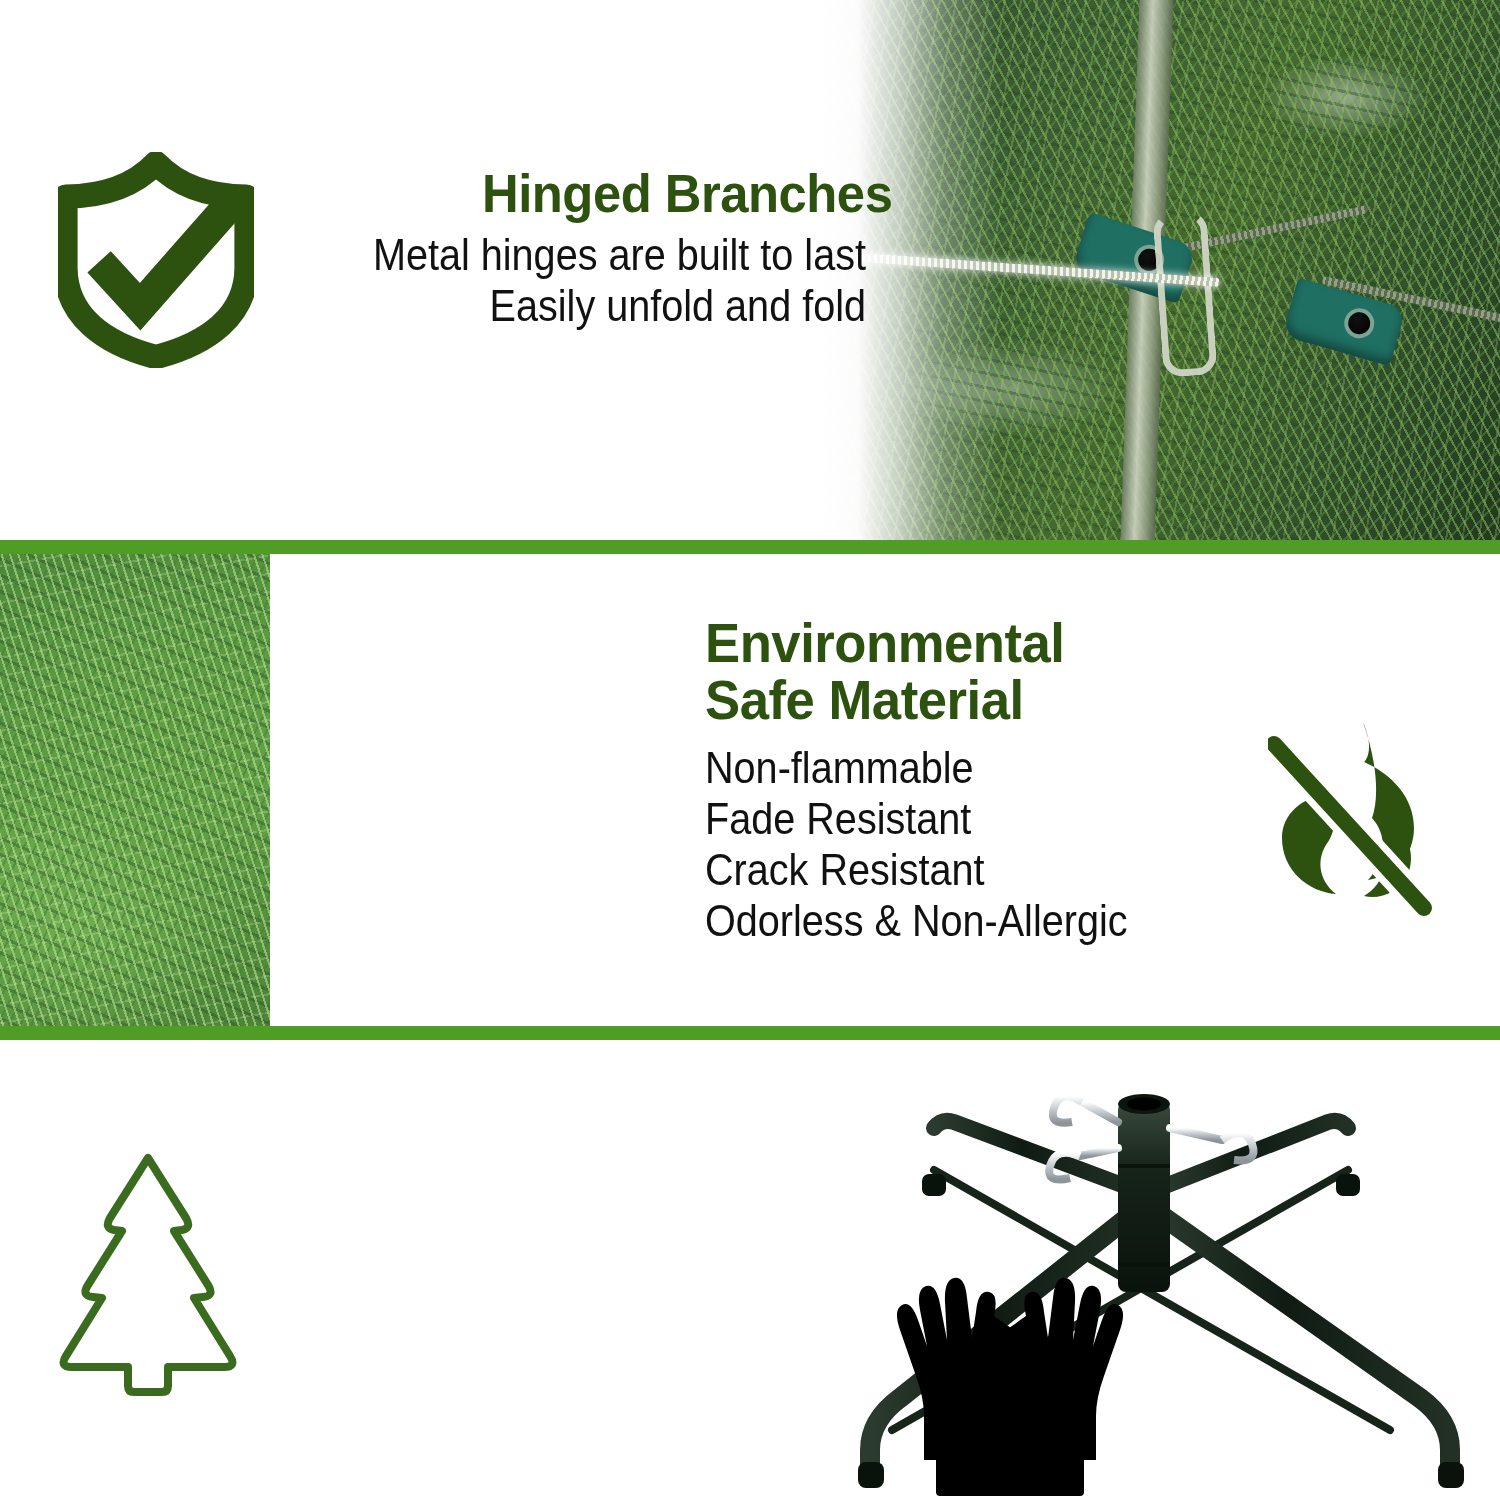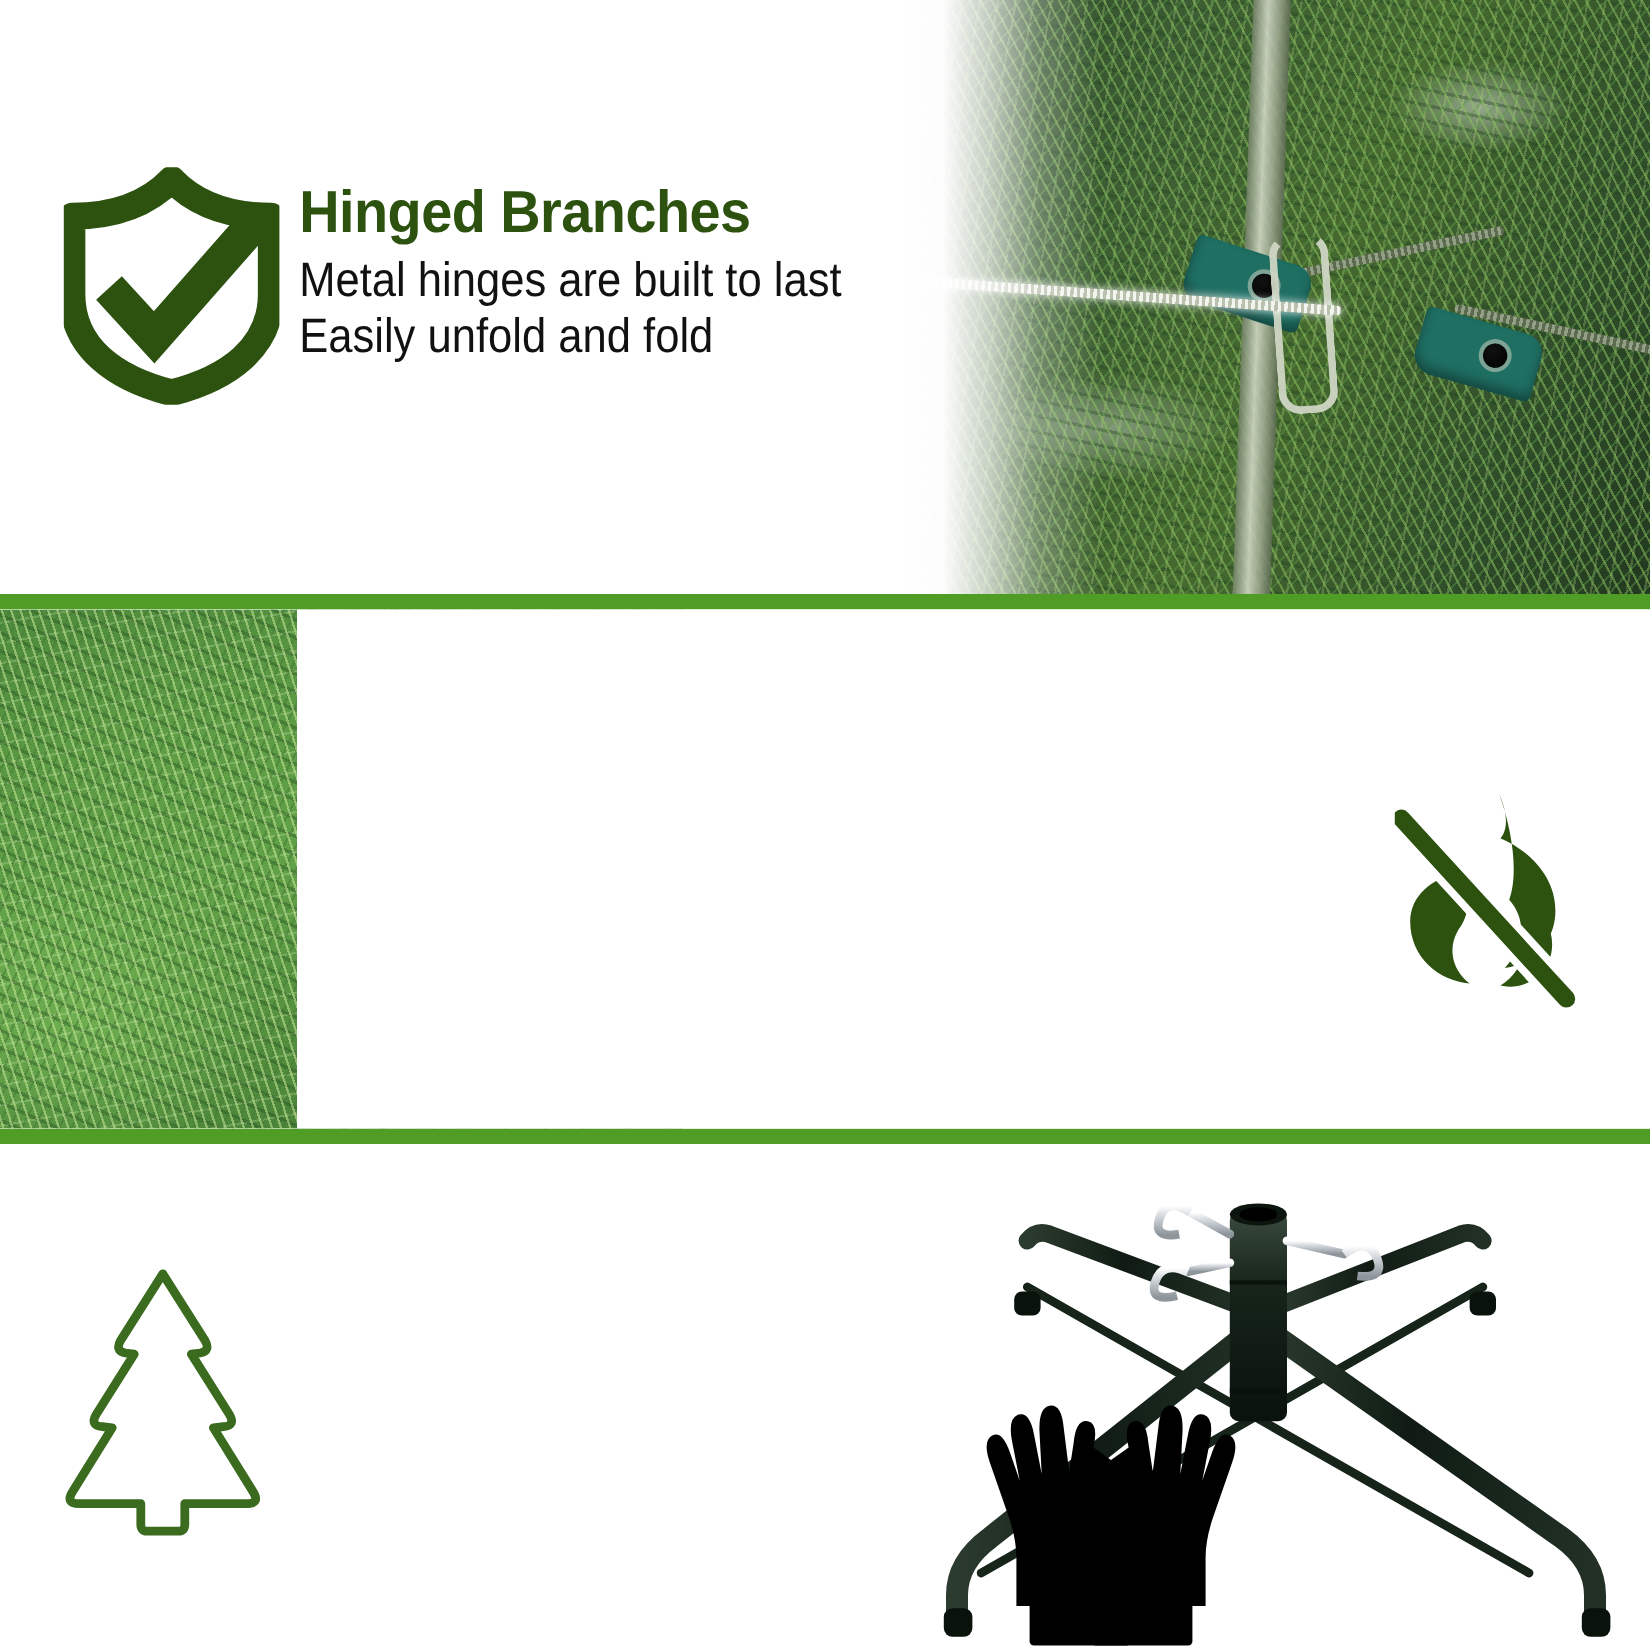--- a/index.html
+++ b/index.html
@@ -42,21 +42,21 @@
     color:#111111;
     margin:0;
     line-height:1.16;
     white-space:pre-line;
     transform:scaleX(0.9);
     transform-origin:left center;
     font-weight:400;
   }
 
   
-  #p1-text{left:272px;top:166px;width:660px;}
+  #p1-text{left:272px;top:166px;width:660px;text-align:right;}
   #p1-text .feature-heading{font-size:54px;}
   #p1-text .feature-body{font-size:44px;margin-top:8px;}
 
   #shield-wrap{position:absolute;left:58px;top:152px;width:196px;height:216px;z-index:40;}
 
   
   .p1-photo{
     position:absolute;right:0;top:0;width:700px;height:540px;
     background:
       radial-gradient(ellipse 120px 60px at 78% 18%, rgba(255,255,255,.45), transparent 70%),
@@ -214,20 +214,28 @@
       <div class="branches"></div>
       <div class="tips"></div>
       <div class="edge-mask"></div>
     </div>
   </div>
 
   <div class="divider"></div>
 
   <div class="panel panel-3"></div>
 
+  <div class="feature-text abs-page" id="p2-text">
+    <div class="feature-heading">Environmental
+Safe Material</div>
+    <div class="feature-body">Non-flammable
+Fade Resistant
+Crack Resistant
+Odorless &amp; Non-Allergic</div>
+  </div>
 
   <div id="flame-wrap">
     <svg viewBox="0 0 170 200" width="170" height="200" aria-hidden="true">
       <g fill="#2d5210">
         <path d="M95 4 C108 34 96 44 96 44 C124 56 146 80 146 110 C146 138 126 158 100 162
                  C118 142 120 118 104 100 C112 78 108 40 95 4 Z"></path>
         <path d="M58 76 C70 92 68 112 60 124 C48 140 50 162 68 176
                  C40 174 14 152 14 120 C14 96 34 80 58 76 Z"></path>
         <path d="M120 102 C140 114 148 136 140 156 C132 174 112 182 96 178
                  C116 166 124 142 120 102 Z"></path>

